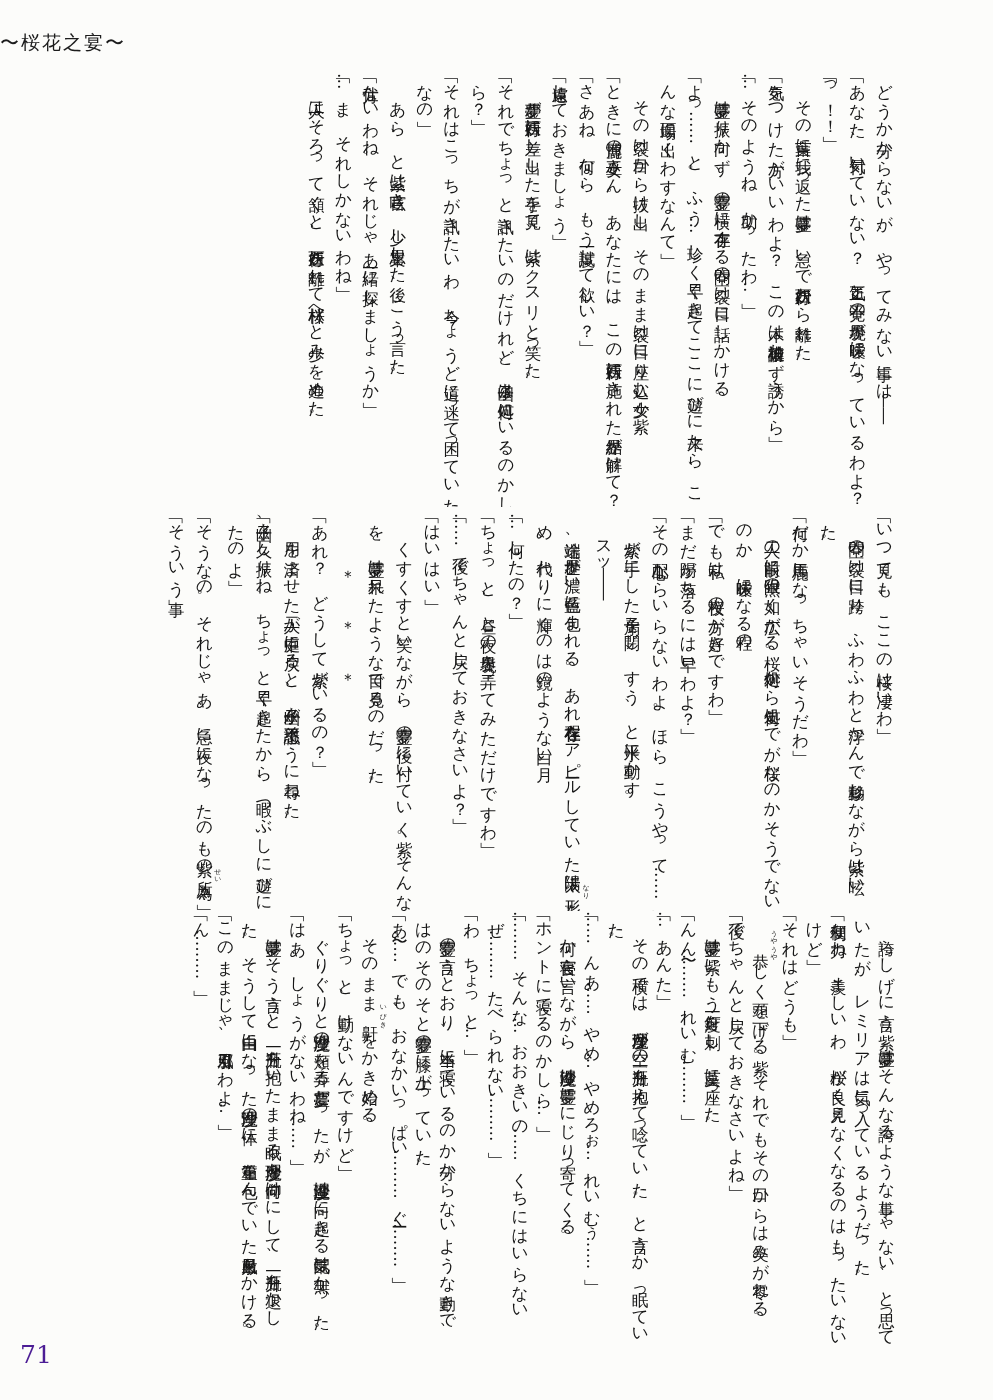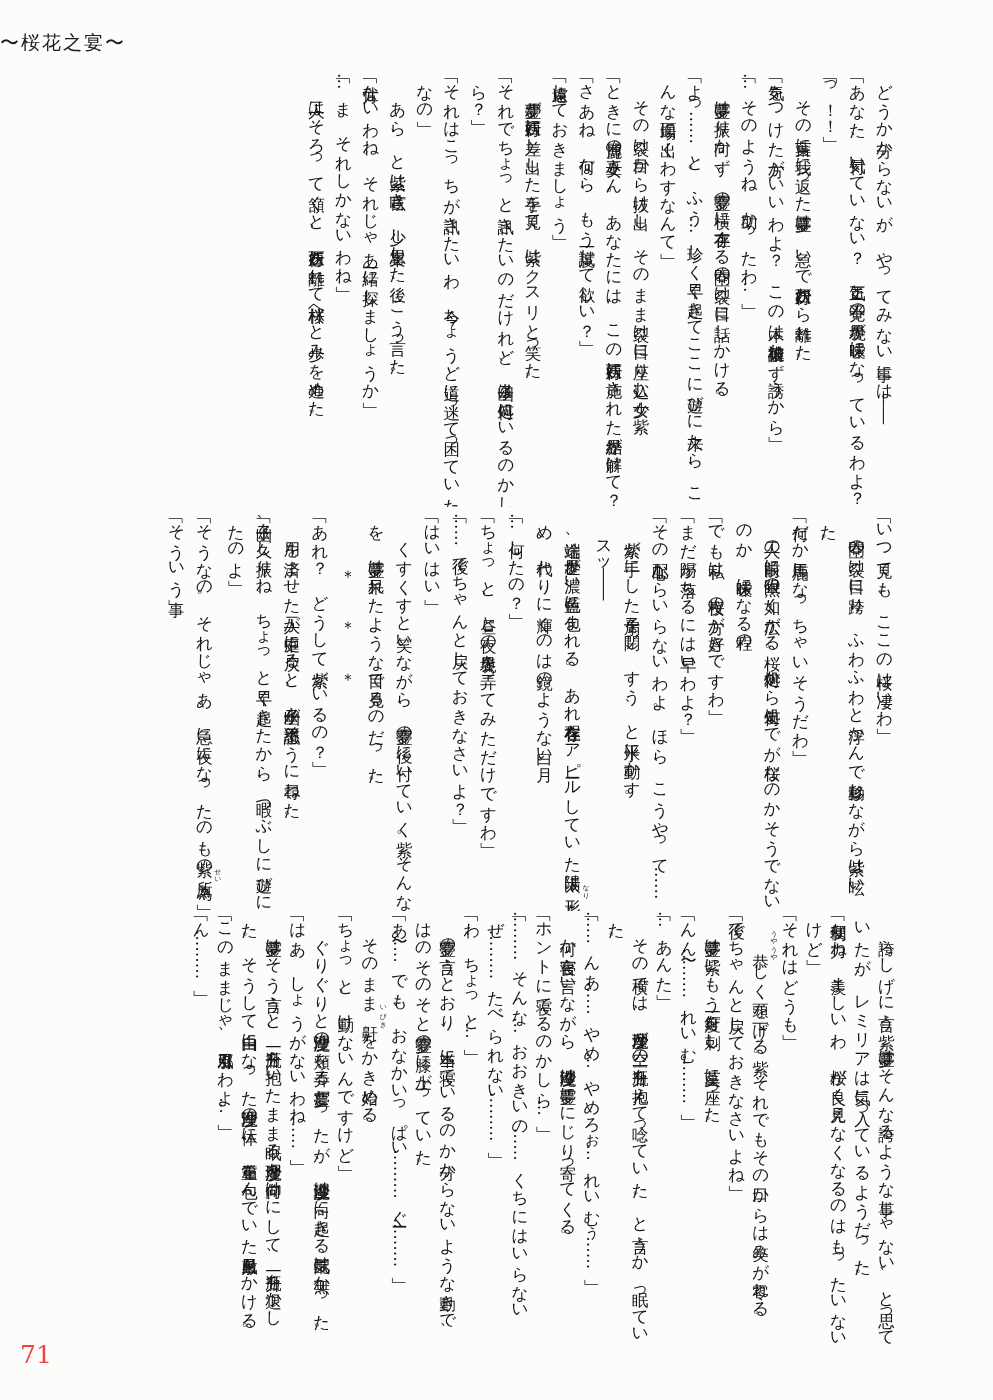--- a/index.html
+++ b/index.html
@@ -49,21 +49,21 @@
   }
   ruby rt {
     font-size: 0.42em;
     letter-spacing: 0;
   }
   .page-number {
     position: absolute;
     left: 20px;
     top: 1340px;
     font-size: 25px;
-    color: #ef4444;
+    color: #4c1d95;
     font-family: "DejaVu Serif", "Liberation Serif", serif;
   }
 </style>
 </head>
 <body>
 
 <div class="page">
   <div class="page-title">〜桜花之宴〜</div>
 
   <div class="band band-1">

